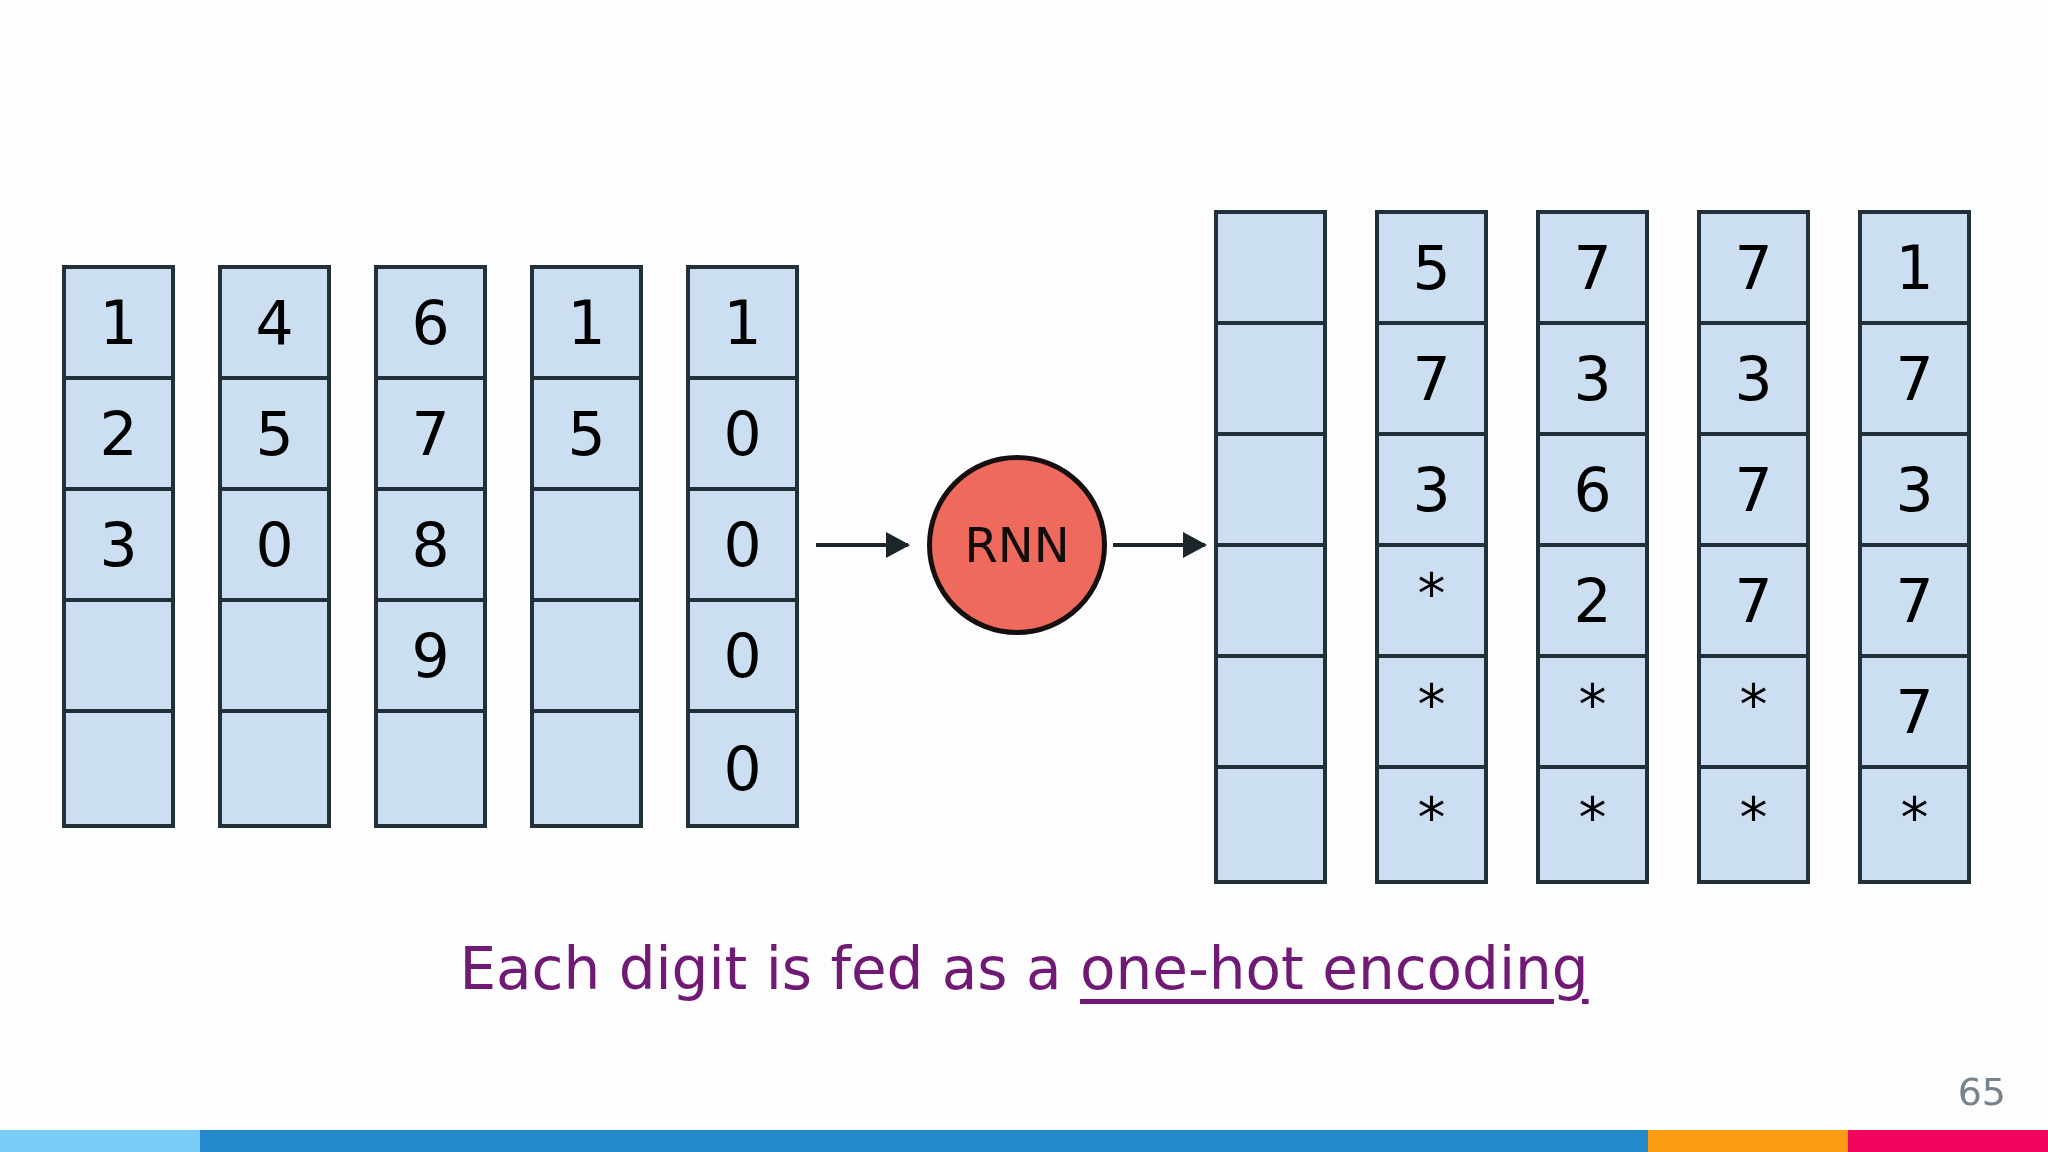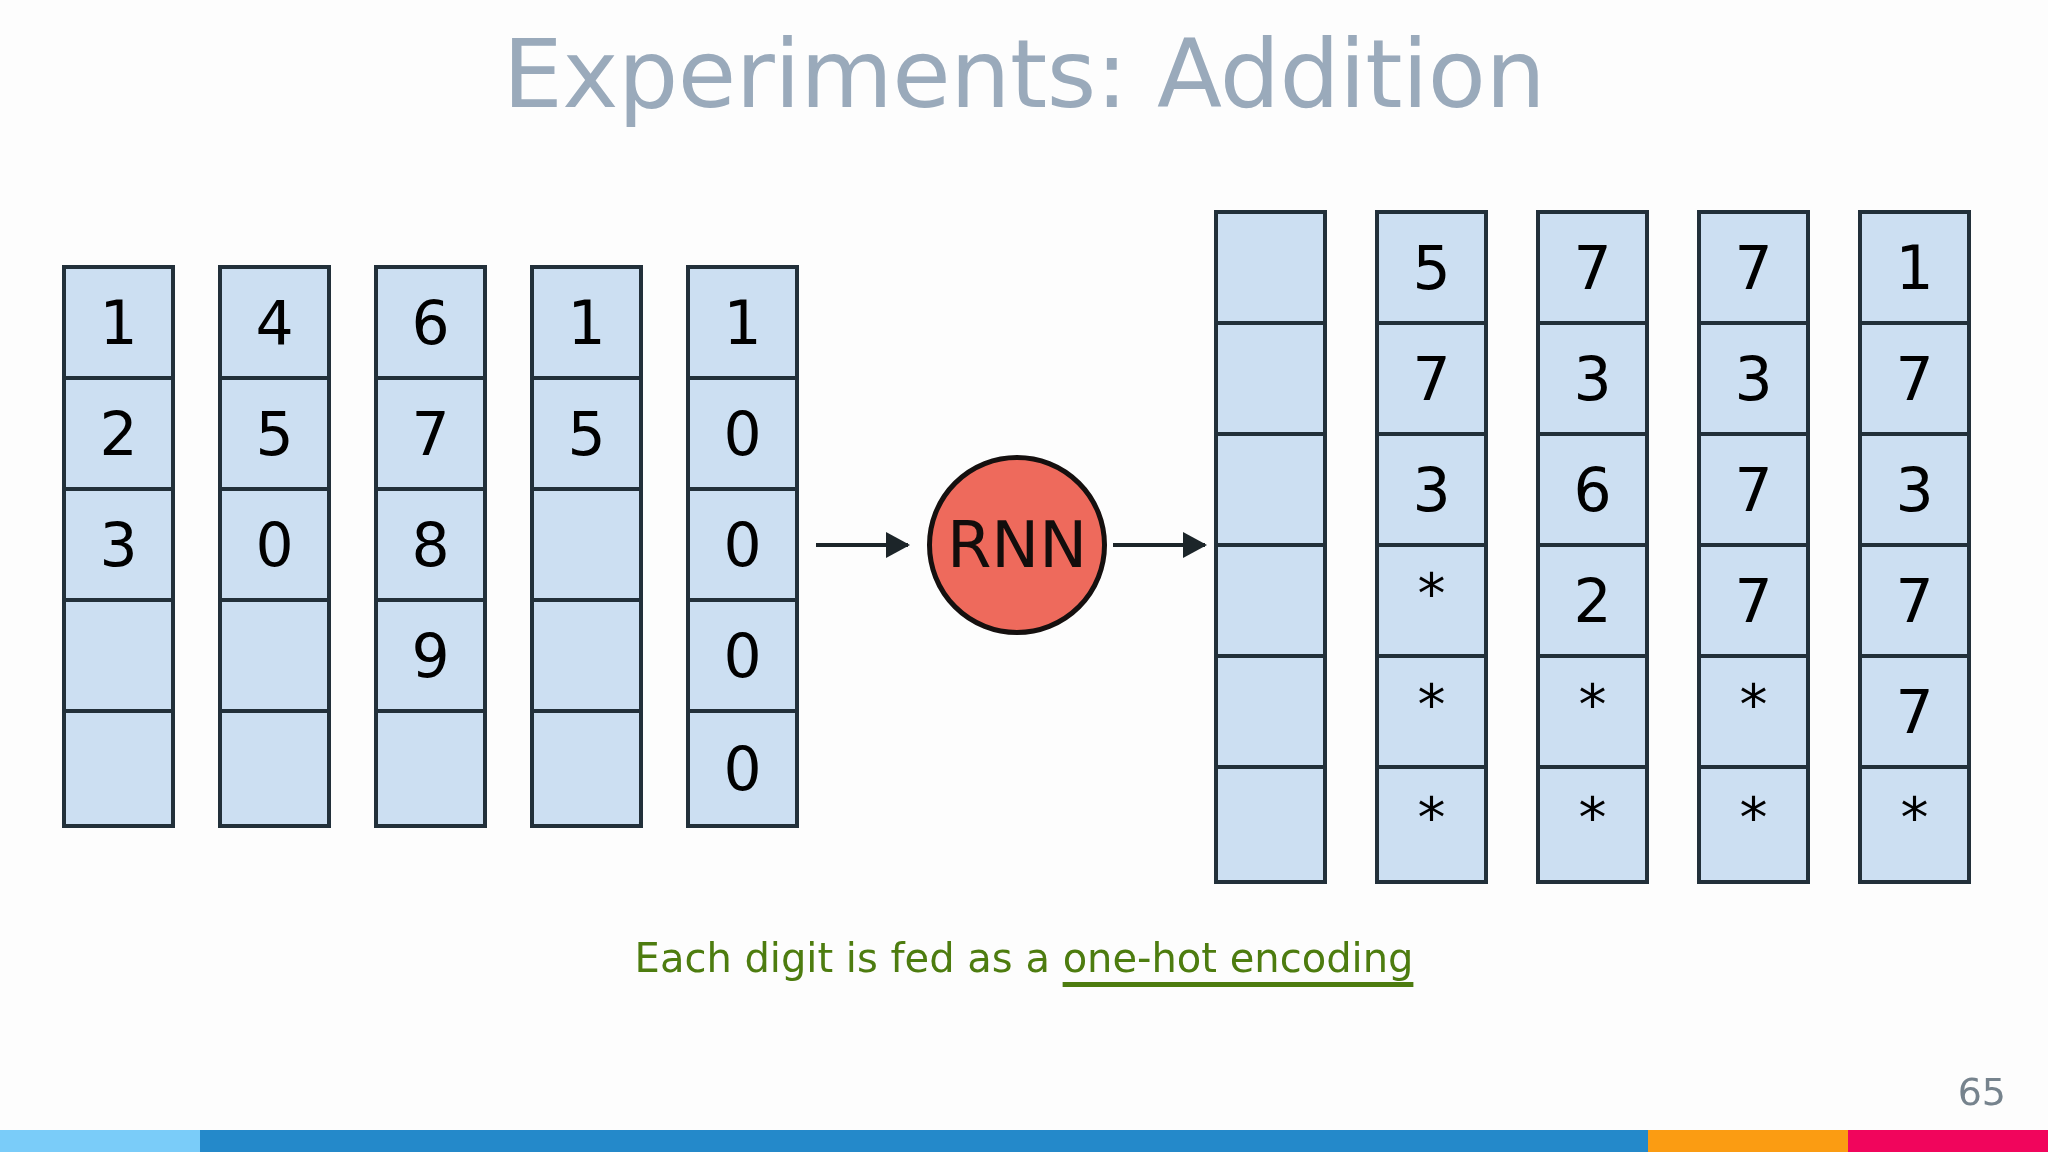--- a/index.html
+++ b/index.html
@@ -105,21 +105,21 @@
     width: 180px;
     height: 180px;
     border-radius: 50%;
     background: #ee6a5c;
     border: 5px solid #0369a1;
     box-sizing: border-box;
     display: flex;
     align-items: center;
     justify-content: center;
     font-family: "DejaVu Sans", sans-serif;
-    font-size: 64px;
+    font-size: 48px;
     color: #120d0c;
     letter-spacing: 0px;
   }
 
   
   .arrow {
     position: absolute;
     height: 4px;
     background: #1c2529;
     top: 543px;
@@ -137,22 +137,22 @@
   .arrow.left-arrow { left: 816px; width: 92px; }
   .arrow.right-arrow { left: 1113px; width: 92px; }
 
   
   .caption {
     position: absolute;
     top: 935px;
     left: 0;
     width: 2048px;
     text-align: center;
-    font-size: 40px;
-    color: #4d7c0f;
+    font-size: 58px;
+    color: #701a75;
     font-family: "DejaVu Sans", sans-serif;
     white-space: nowrap;
   }
   .caption .underlined {
     text-decoration: underline;
     text-underline-offset: 10px;
     text-decoration-thickness: 5px;
   }
 
   
@@ -174,21 +174,20 @@
     height: 22px;
     display: flex;
   }
   .bar-seg { height: 100%; }
 </style>
 </head>
 <body>
 
 <div class="slide">
 
-  <div class="slide-title">Experiments: Addition</div>
 
   <div class="diagram">
 
     <div class="col-group input">
         <div class="digit-col" style="border-color: rgb(34, 48, 58); background: rgb(204, 223, 242);">
           <div class="cell" style="background: rgb(204, 223, 242); border-bottom-color: rgb(34, 48, 58);">1</div>
           <div class="cell" style="background: rgb(204, 223, 242); border-bottom-color: rgb(34, 48, 58);">2</div>
           <div class="cell" style="background: rgb(204, 223, 242); border-bottom-color: rgb(34, 48, 58);">3</div>
           <div class="cell" style="background: rgb(204, 223, 242); border-bottom-color: rgb(34, 48, 58);"></div>
           <div class="cell" style="background: rgb(204, 223, 242); border-bottom-color: rgb(34, 48, 58);"></div>

